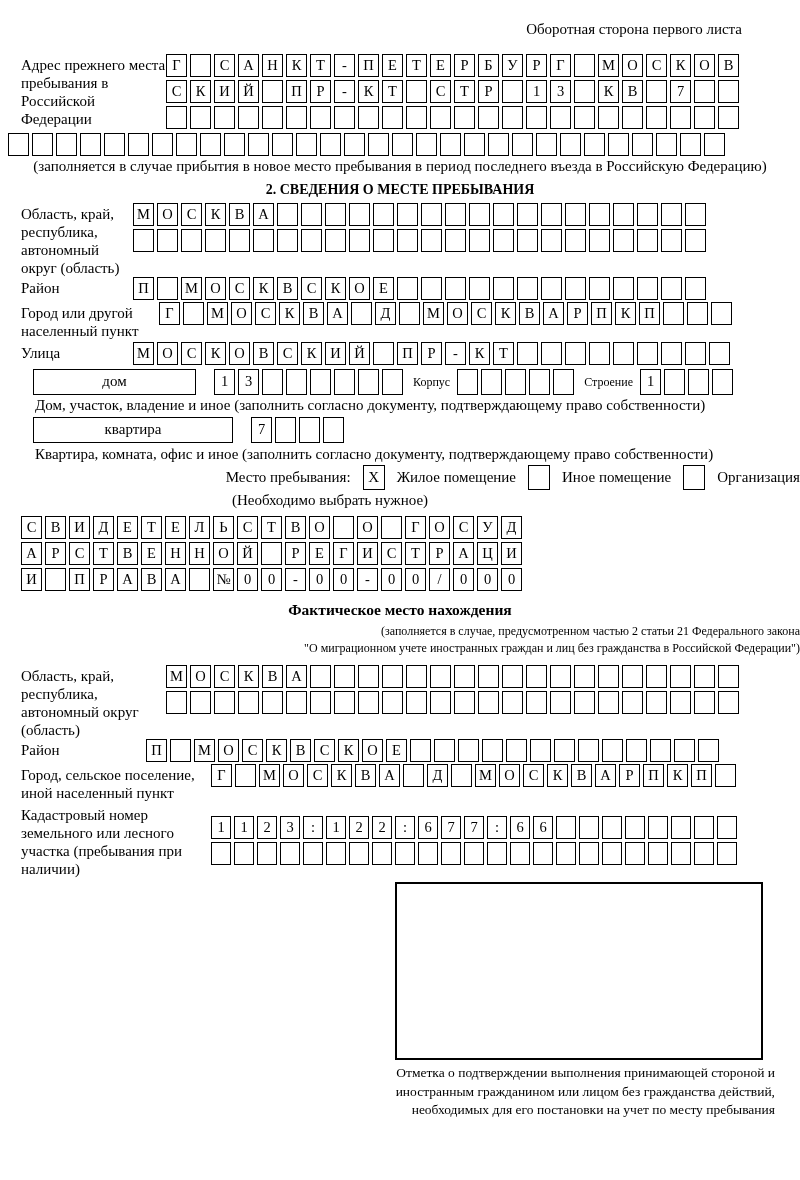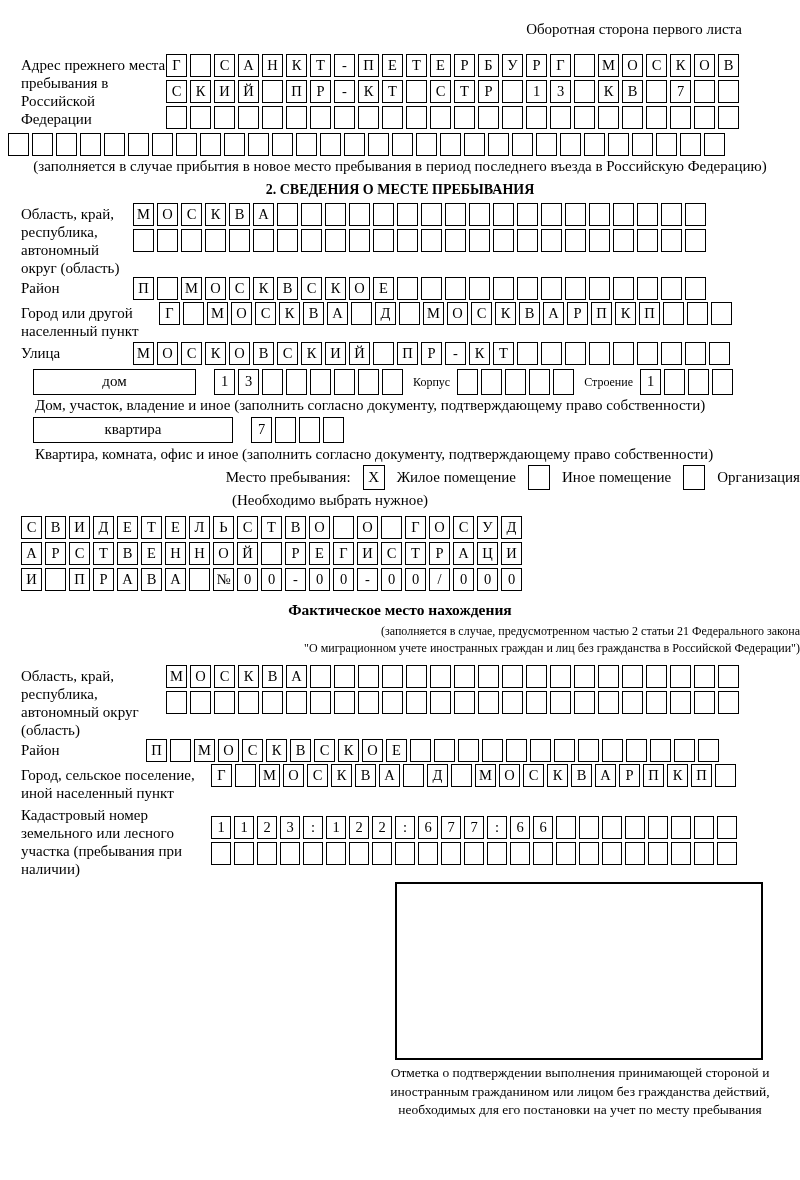--- a/index.html
+++ b/index.html
@@ -46,21 +46,21 @@
     width:22px; height:25px; border:1.5px solid #000; text-align:center;
     font-size:15px; line-height:22px; flex-shrink:0;
   }
   .stay-note { width:660px; text-align:center; }.mt2{margin-top:2px}.mt3{margin-top:3px}.mt4{margin-top:4px}
   .mt6{margin-top:6px}.mt8{margin-top:8px}.mt16{margin-top:16px}
 
   .cad-rows { margin-top:12px; }
 
   .stamp-box { width:368px; height:178px; border:2px solid #000; margin-left:395px; margin-top:4px; }
   .stamp-caption {
-    width:390px; margin-left:385px; margin-top:4px; text-align:center;
+    width:390px; margin-left:385px; margin-top:4px; text-align:right;
     font-size:13.5px; line-height:18.5px;
   }
 </style>
 </head>
 <body>
 
 <div>
 
   <div class="header-note">Оборотная сторона первого листа</div>
 

